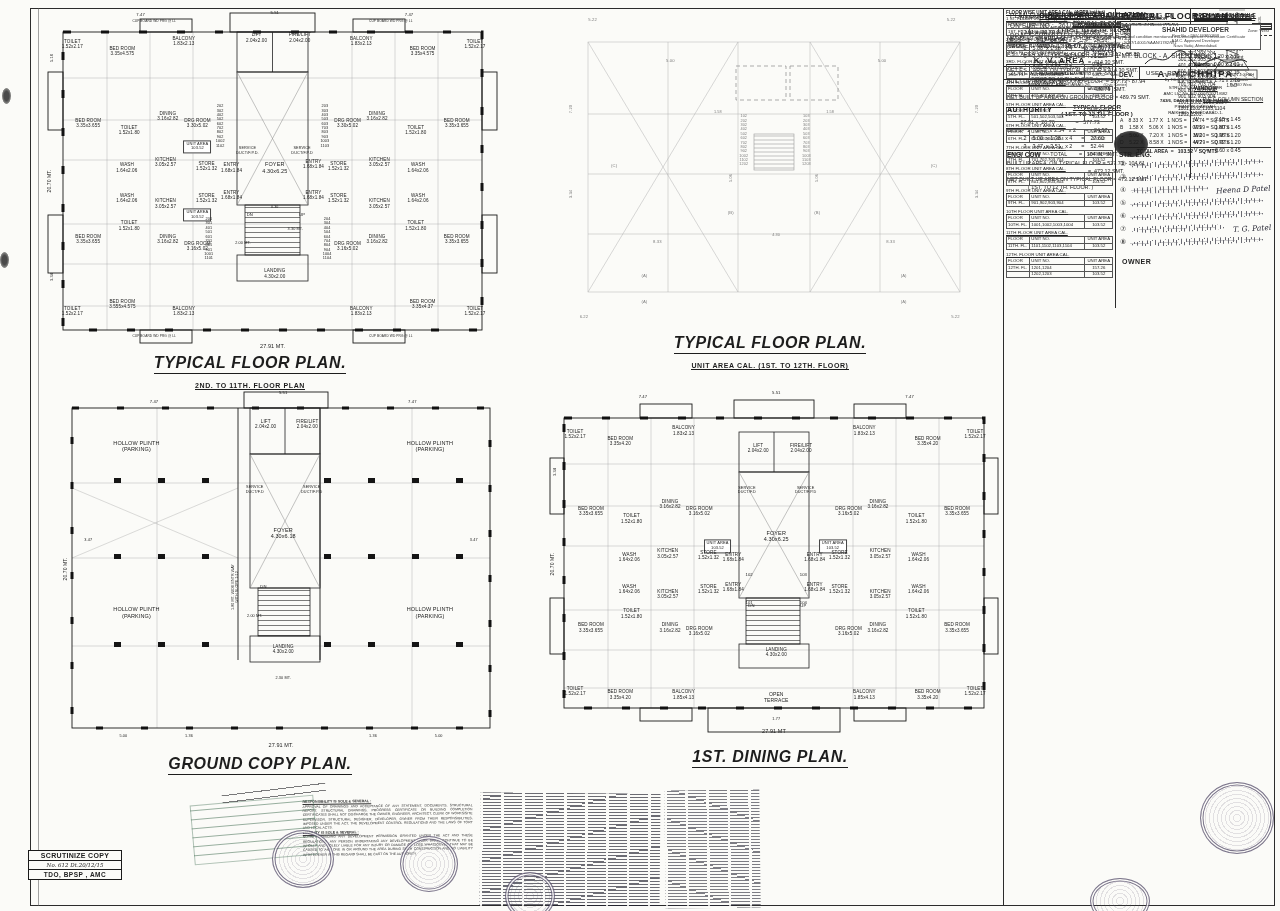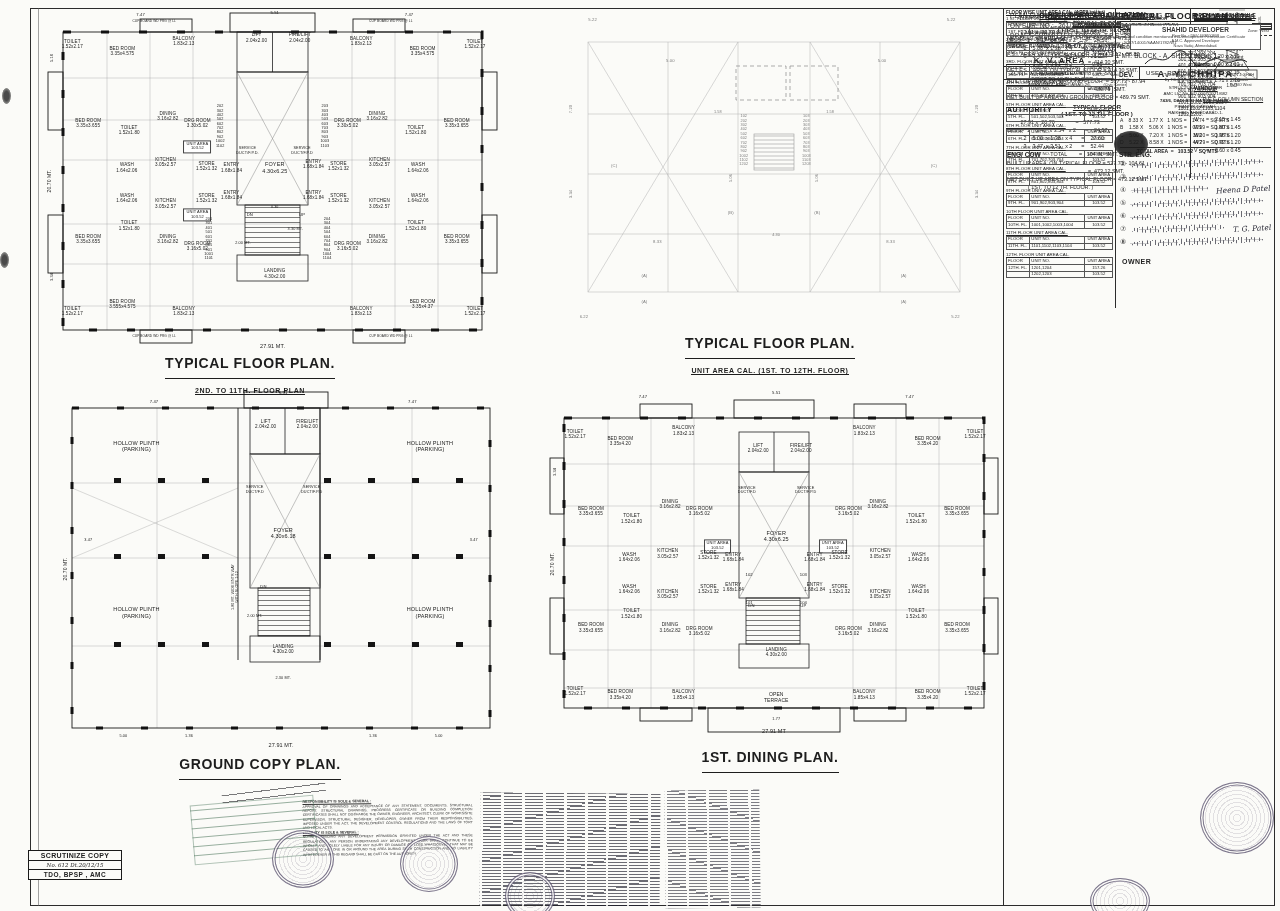--- a/index.html
+++ b/index.html
@@ -11,21 +11,21 @@
       background:radial-gradient(ellipse at center,#4a4a4a 0 40%,#8f8f8d 70%,transparent 75%);}
   
   .plan{position:absolute;}
   .plan-svg{position:absolute;left:0;top:0;width:100%;height:100%;}
   .plan-label{position:absolute;transform:translate(-50%,-50%);font-size:4.6px;line-height:1.15;
       text-align:center;white-space:pre-line;color:#1c1c1c;letter-spacing:.1px;}
   .plan-label.rot{transform:translate(-50%,-50%) rotate(-90deg);}
   .plan-label.boxed{border:.5px solid #444;background:#fff;padding:1px 2px;}
   .faint .plan-label{color:#7c7c7c;}
   .plan-title{position:absolute;text-align:center;font-weight:bold;letter-spacing:.6px;color:#1d1d1d;}
-  .plan-title .l1{font-size:14px;border-bottom:1px solid #1d1d1d;display:inline-block;padding-bottom:7px;}
+  .plan-title .l1{font-size:16px;border-bottom:1px solid #1d1d1d;display:inline-block;padding-bottom:1px;font-style:italic;}
   .plan-title .l2{font-size:7px;border-bottom:1px solid #1d1d1d;display:inline-block;margin-top:2px;}
   
   .rpanel{position:absolute;left:1003px;top:8px;width:271px;height:898px;border-left:1.2px solid #2c2c2c;font-size:5.6px;}
   .rp{position:absolute;box-sizing:border-box;}
   .tb{left:0;top:0;width:271px;height:72px;border-bottom:1px solid #2c2c2c;padding:3px 4px 0 6px;}
   .tb div{font-size:6.4px;line-height:1.55;letter-spacing:.2px;}
   .tb .zr{position:absolute;left:0;right:0;bottom:0;border-top:1px solid #2c2c2c;display:flex;}
   .tb .zr div{flex:1;padding:1px 6px;font-size:6.2px;}
   .tb .zr div+div{border-left:1px solid #2c2c2c;text-align:left;}
   .sechead{font-weight:bold;text-decoration:underline;font-size:7px;letter-spacing:.4px;text-align:center;margin:2px 0;}

